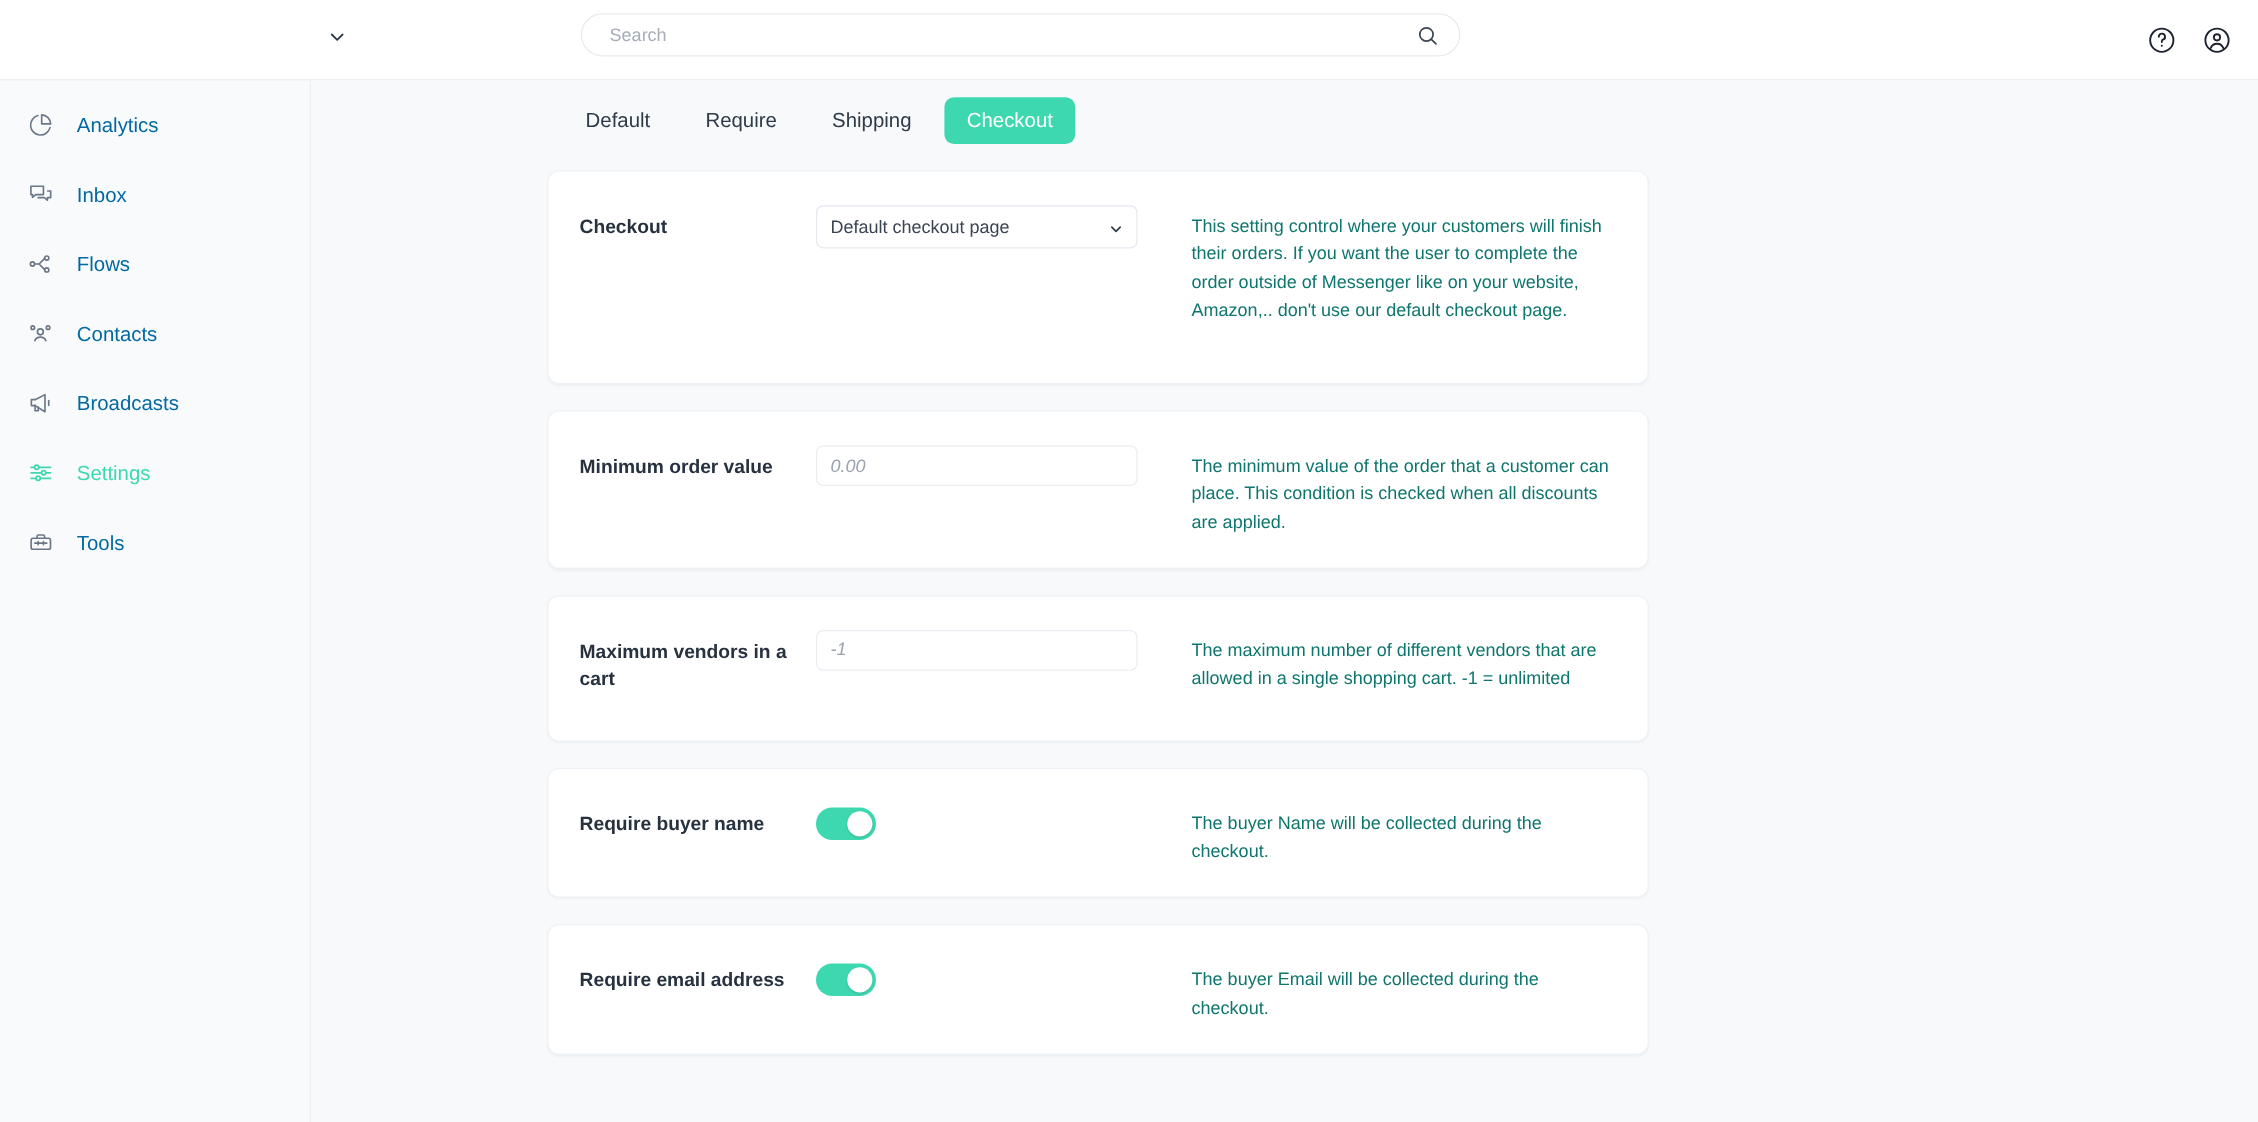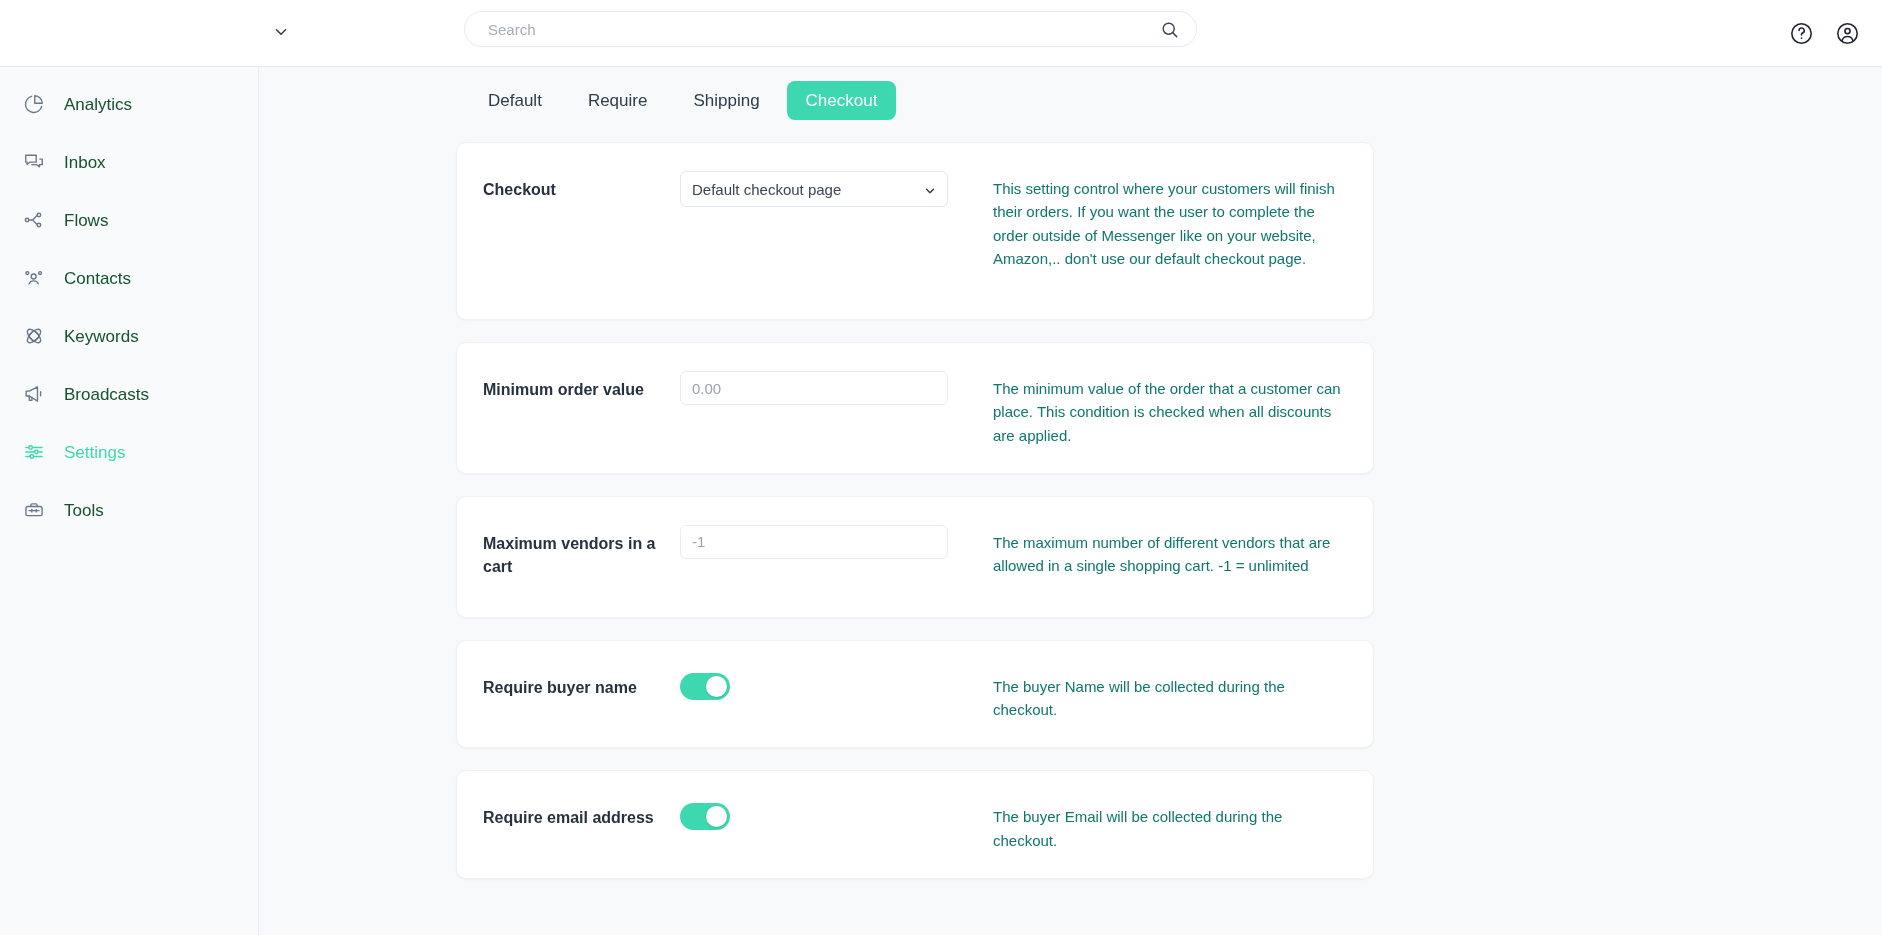--- a/index.html
+++ b/index.html
@@ -32,21 +32,21 @@
     top: 0;
     height: 67px;
     width: 45px;
     display: flex;
     align-items: center;
     justify-content: center;
     cursor: pointer;
   }
   .search-wrap {
     position: absolute;
-    left: 464px;
+    left: 484px;
     top: 11px;
     width: 733px;
     height: 36px;
   }
   .search-input {
     width: 100%;
     height: 100%;
     border: 1px solid #e6e9ee;
     border-radius: 20px;
     background: #ffffff;
@@ -91,21 +91,21 @@
     padding-top: 8px;
     overflow: hidden;
   }
   .nav-item {
     height: 58px;
     display: flex;
     align-items: center;
     padding-left: 22px;
     gap: 18px;
     cursor: pointer;
-    color: #14532d;
+    color: #0369a1;
     font-size: 17px;
   }
   .nav-item .nav-ico {
     width: 24px; height: 24px;
     display: flex; align-items: center; justify-content: center;
     color: #5a6personally;
   }
   .nav-item .nav-ico { color: #6b7786; }
   .nav-item.active { color: #3ed8b0; }
   .nav-item.active .nav-ico { color: #3ed8b0; }
@@ -205,20 +205,21 @@
     width: 268px;
     height: 34px;
     border: 1px solid #e9edf2;
     border-radius: 6px;
     background: #ffffff;
     font-family: "Liberation Sans", sans-serif;
     font-size: 15px;
     color: #3b4452;
     padding: 0 11px;
     outline: none;
+    font-style: italic;
   }
   .text-input::placeholder { color: #9aa3b0; }
 
   .toggle {
     width: 50px;
     height: 27px;
     border-radius: 14px;
     background: #3ed8b0;
     position: relative;
     cursor: pointer;
@@ -320,30 +321,20 @@
           <svg width="22" height="22" viewBox="0 0 24 24" fill="none" stroke="currentColor" stroke-width="1.5" stroke-linecap="round">
               <circle cx="11.6" cy="10.4" r="2.7"></circle>
               <path d="M6.6 18.4c.75-2.1 2.6-3.2 5-3.2s4.25 1.1 5 3.2"></path>
               <circle cx="4.7" cy="6.6" r="1.6"></circle>
               <circle cx="18.6" cy="6.6" r="1.6"></circle>
             </svg>
         </span>
         <span class="nav-label">Contacts</span>
       </div>
 
-      <div class="nav-item">
-        <span class="nav-ico">
-          <svg width="22" height="22" viewBox="0 0 24 24" fill="none" stroke="currentColor" stroke-width="1.5">
-              <rect x="7.4" y="7.4" width="9.2" height="9.2" rx="1.6" transform="rotate(45 12 12)"></rect>
-              <ellipse cx="12" cy="12" rx="9.3" ry="4.4" transform="rotate(45 12 12)"></ellipse>
-              <ellipse cx="12" cy="12" rx="9.3" ry="4.4" transform="rotate(-45 12 12)"></ellipse>
-            </svg>
-        </span>
-        <span class="nav-label">Keywords</span>
-      </div>
 
       <div class="nav-item">
         <span class="nav-ico">
           <svg width="22" height="22" viewBox="0 0 24 24" fill="none" stroke="currentColor" stroke-width="1.5" stroke-linejoin="round">
               <path d="M3.4 8.8h3.4l9-4.6v15.6l-9-5.6H3.4z"></path>
               <path d="M6.8 13.8v5.1h2.9v-3.4" stroke-linecap="round"></path>
               <path d="M19.2 9.6v4.4" stroke-linecap="round"></path>
             </svg>
         </span>
         <span class="nav-label">Broadcasts</span>

